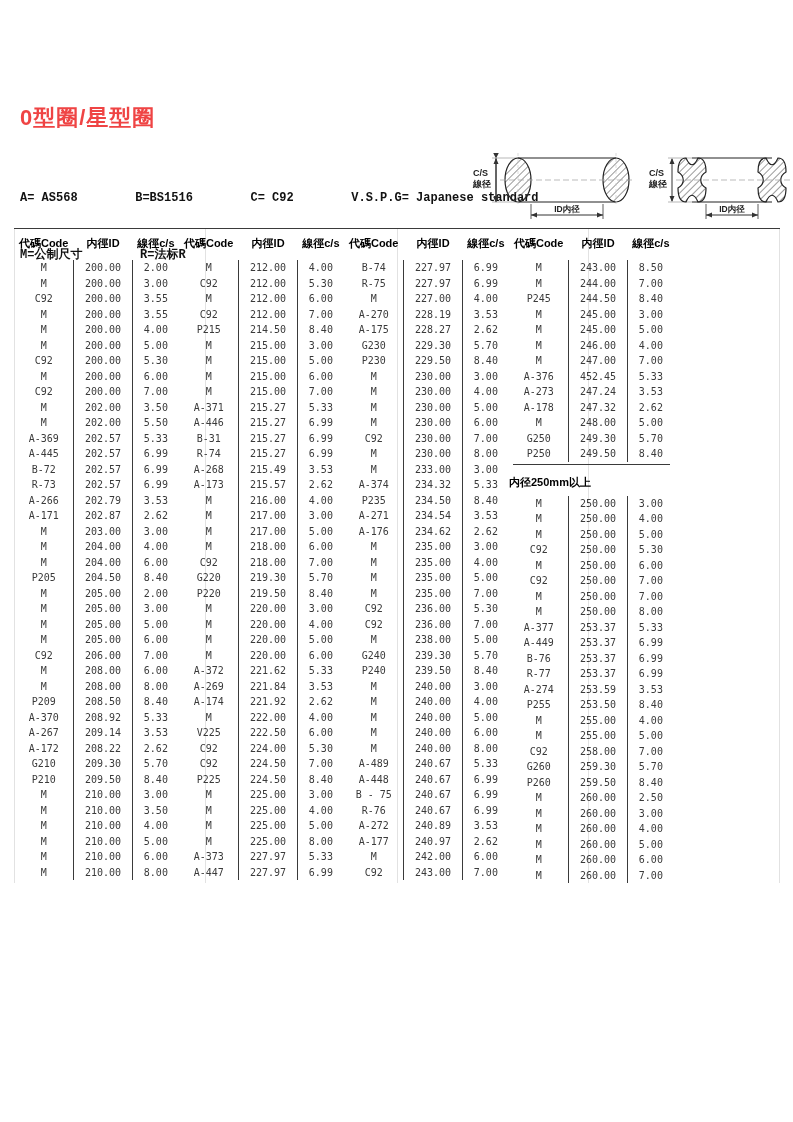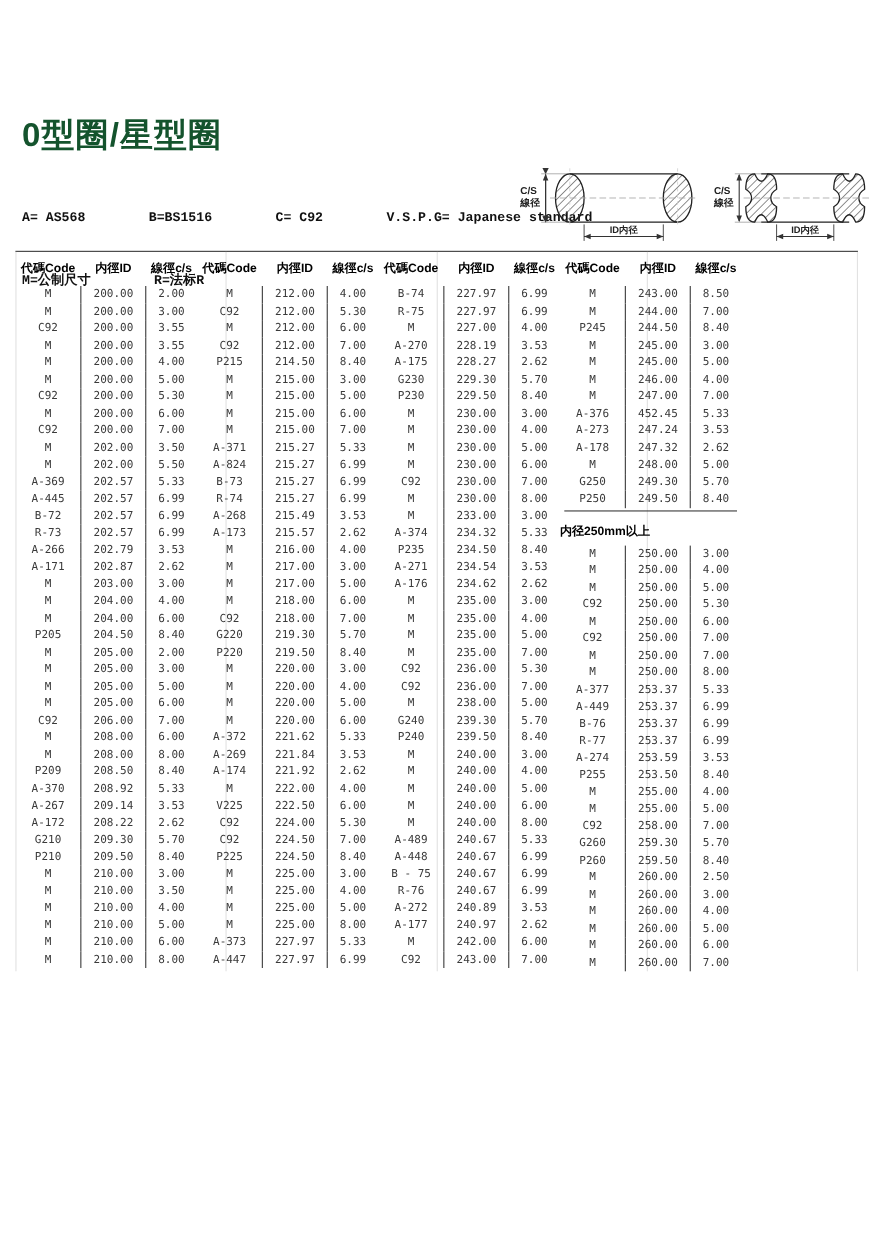--- a/index.html
+++ b/index.html
@@ -1,22 +1,22 @@
 <!DOCTYPE html>
 <html><head>
 <meta charset="utf-8">
 <style>
   html,body{margin:0;padding:0;}
   body{
     width:793px;height:1122px;position:relative;background:#ffffff;
     font-family:"Liberation Sans",sans-serif;color:#000;overflow:hidden;
   }
   .page-title{
-    position:absolute;left:20px;top:103px;font-size:30px;font-weight:bold;
-    letter-spacing:1px;color:#14532d;
+    position:absolute;left:20px;top:103px;font-size:22px;font-weight:bold;
+    letter-spacing:1px;color:#ef4444;
   }
   .legend{
     position:absolute;left:20px;top:151px;
     font-family:"Liberation Mono","DejaVu Sans Mono",monospace;
     font-weight:bold;font-size:12px;line-height:19px;white-space:pre;color:#111;
   }
   .diagram{position:absolute;top:144px;}
   .diagram.oring{left:472px;}
   .diagram.xring{left:648px;}
   svg text{font-family:"Liberation Sans",sans-serif;fill:#222;}
@@ -391,26 +391,26 @@
             <div class="cell w-code">M</div>
             <div class="cell w-id">215.00</div>
             <div class="cell w-cs">7.00</div>
           </div>
           <div class="row">
             <div class="cell w-code">A-371</div>
             <div class="cell w-id">215.27</div>
             <div class="cell w-cs">5.33</div>
           </div>
           <div class="row">
-            <div class="cell w-code">A-824</div>
+            <div class="cell w-code">A-446</div>
             <div class="cell w-id">215.27</div>
             <div class="cell w-cs">6.99</div>
           </div>
           <div class="row">
-            <div class="cell w-code">B-73</div>
+            <div class="cell w-code">B-31</div>
             <div class="cell w-id">215.27</div>
             <div class="cell w-cs">6.99</div>
           </div>
           <div class="row">
             <div class="cell w-code">R-74</div>
             <div class="cell w-id">215.27</div>
             <div class="cell w-cs">6.99</div>
           </div>
           <div class="row">
             <div class="cell w-code">A-268</div>

